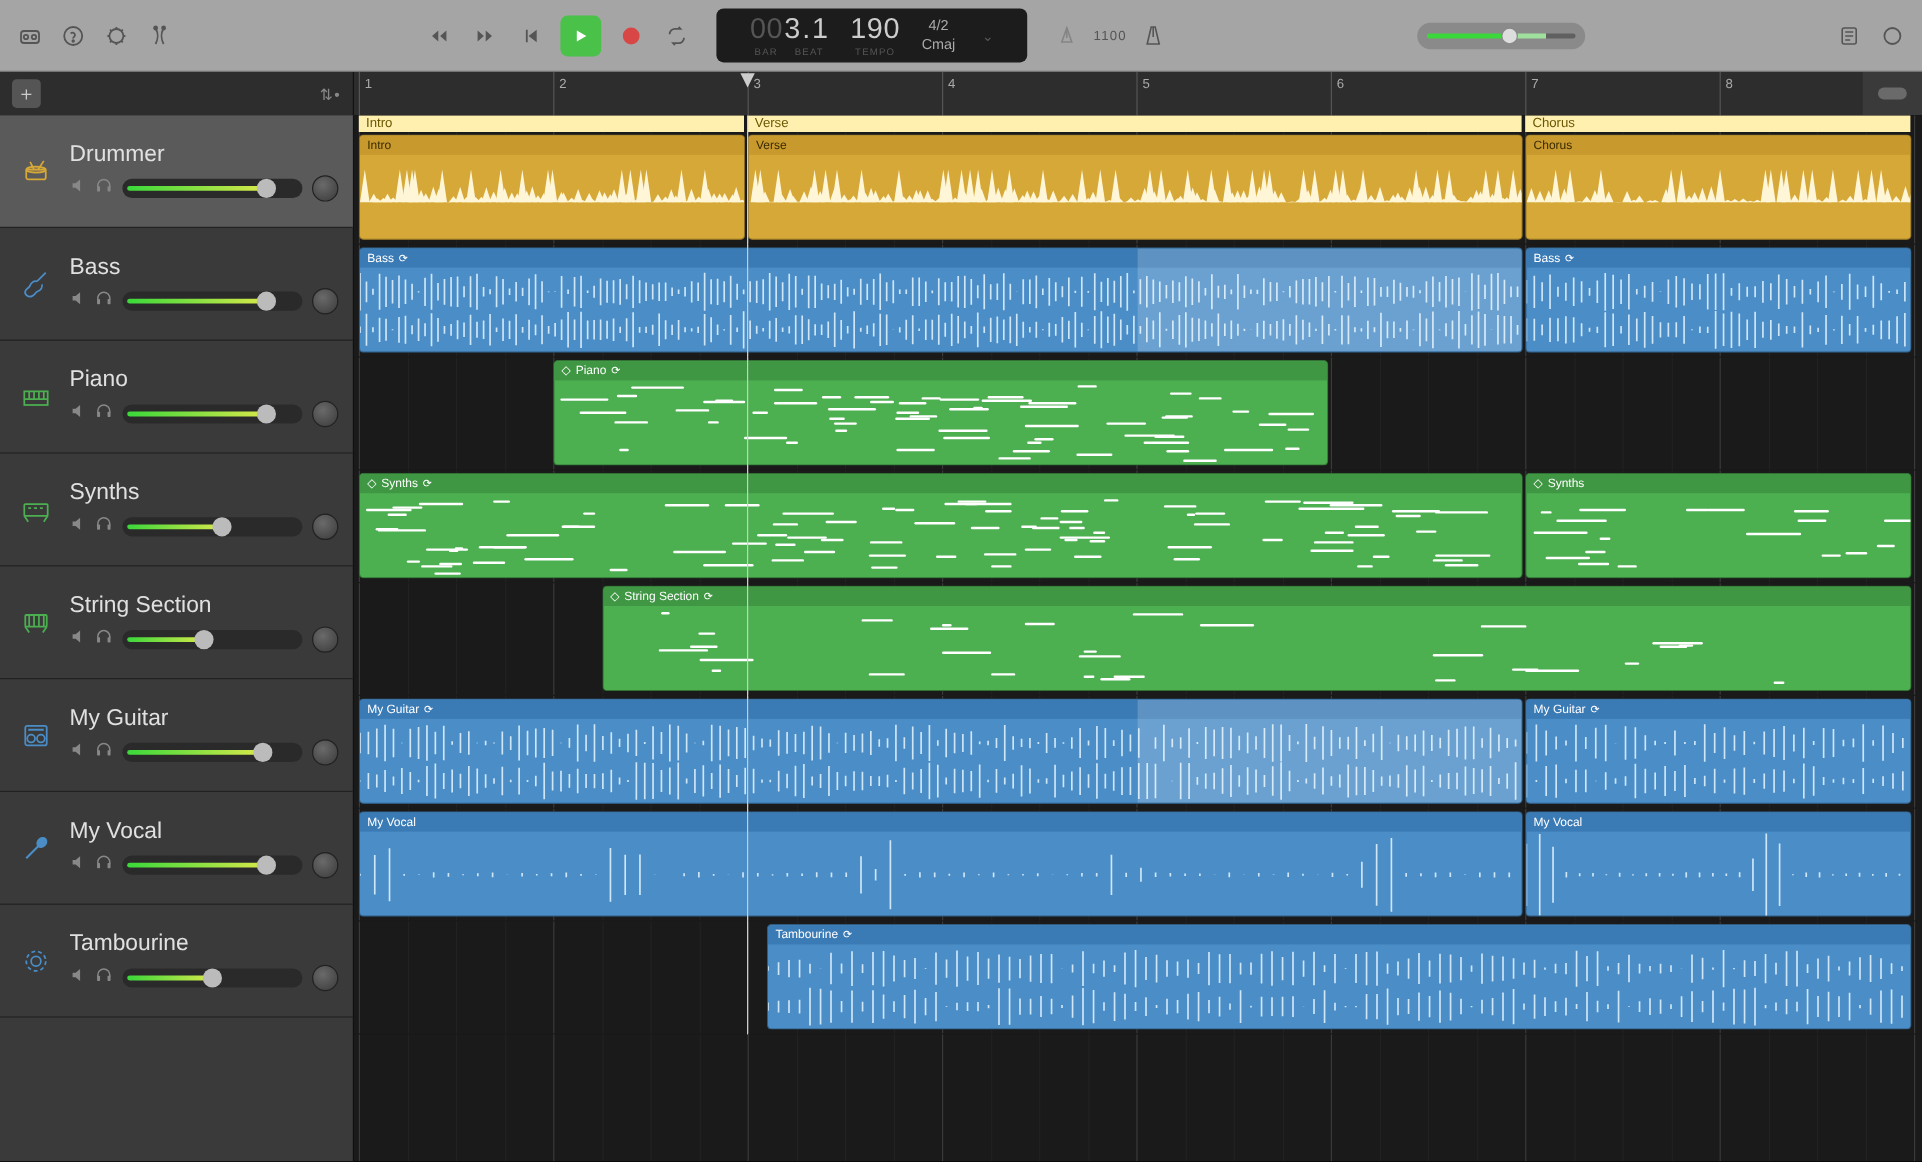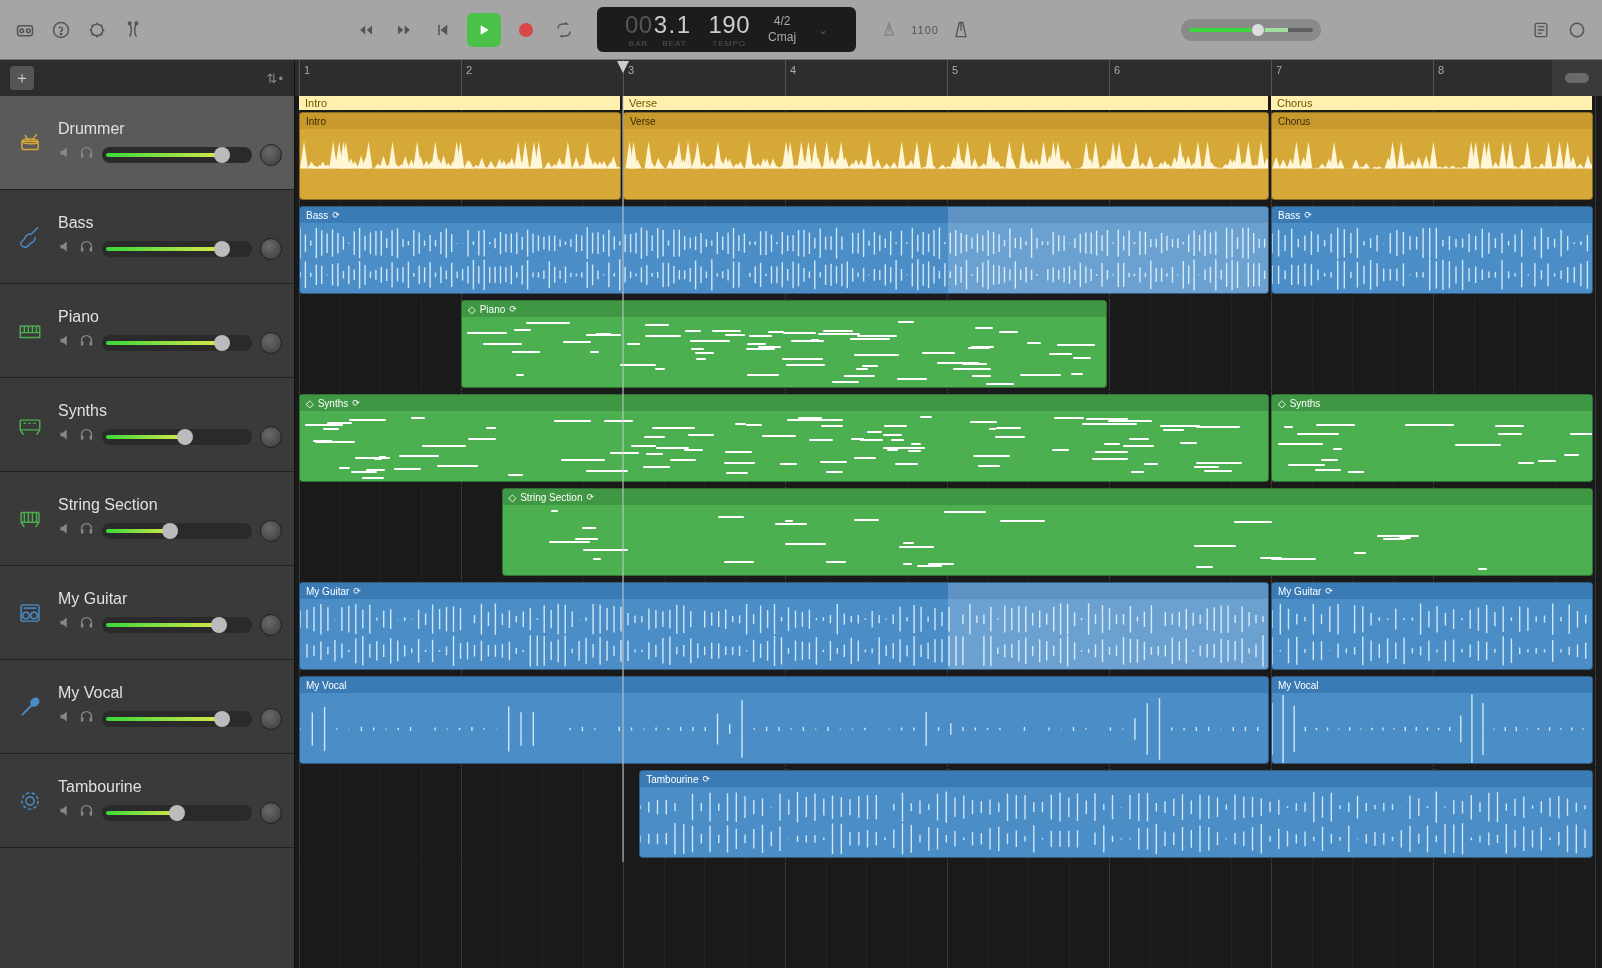--- a/index.html
+++ b/index.html
@@ -63,21 +63,21 @@
   .ruler-right{width:50px;display:flex;align-items:center;justify-content:center;background:#3a3a3a;}
   .hscroll-thumb{width:24px;height:10px;background:#6a6a6a;border-radius:5px;}
   
   .main{flex:1;display:flex;overflow:hidden;background:var(--bg-darker);}
   .track-list{width:295px;background:var(--bg-track-header);display:flex;flex-direction:column;border-right:1px solid #111;}
   .track-head{height:94px;display:flex;align-items:center;padding:8px 12px;gap:10px;border-bottom:1px solid #222;position:relative;}
   .track-head.selected{background:var(--bg-track-selected);}
   .track-icon{width:36px;height:36px;border-radius:4px;display:flex;align-items:center;justify-content:center;}
   .track-icon svg{width:26px;height:26px;}
   .track-meta{flex:1;display:flex;flex-direction:column;gap:6px;}
-  .track-name{color:var(--text);font-size:16px;}
+  .track-name{color:var(--text);font-size:19px;}
   .track-ctrls{display:flex;align-items:center;gap:8px;}
   .mutesolo{display:flex;gap:6px;}
   .ms-btn svg{width:15px;height:15px;fill:#888;}
   .vol-slider{flex:1;height:16px;background:#2a2a2a;border-radius:8px;position:relative;display:flex;align-items:center;padding:0 4px;}
   .vol-slider .fill{height:4px;border-radius:2px;}
   .vol-slider .knob{position:absolute;width:16px;height:16px;border-radius:50%;background:#bbb;top:0;}
   .pan-knob{width:22px;height:22px;border-radius:50%;background:radial-gradient(circle at 40% 35%,#6a6a6a,#3a3a3a);border:1px solid #222;}
   
   .arrange{flex:1;position:relative;overflow:hidden;}
   .arrange-grid{position:absolute;inset:0;}

